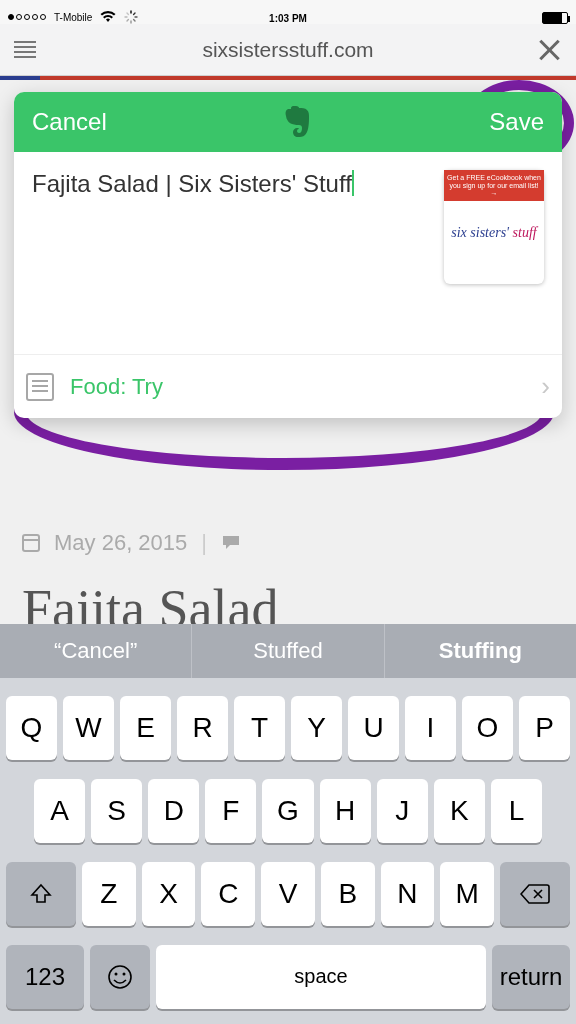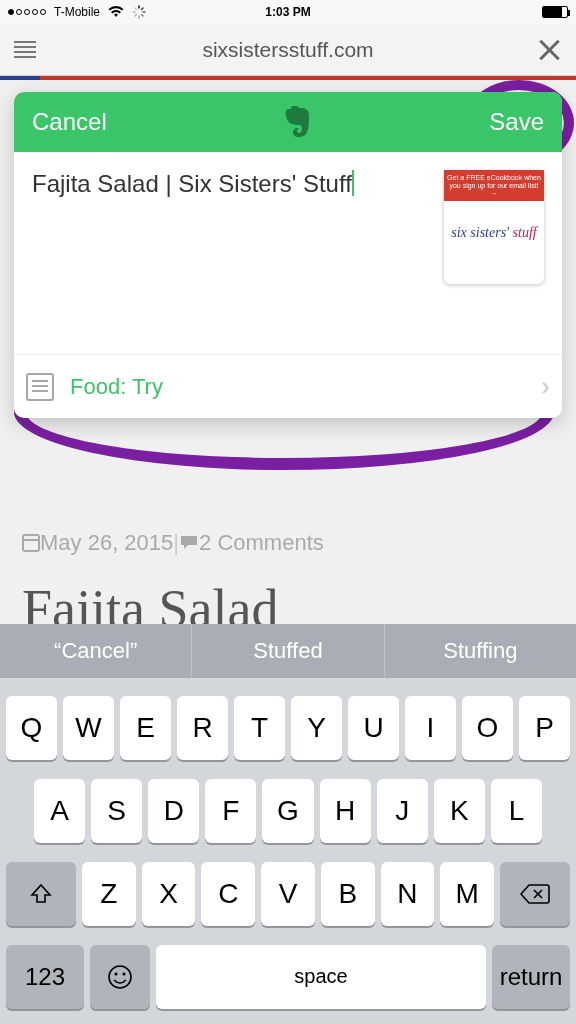--- a/index.html
+++ b/index.html
@@ -8,23 +8,23 @@
     font-family: -apple-system, "Helvetica Neue", Helvetica, Arial, sans-serif;
     background: #f0f0f0;
     position: relative;
     overflow: hidden;
   }
 
   
   .status-bar {
     height: 24px;
     background: #f7f7f7;
-    display: flex; align-items: center;
+    display: flex; align-items: flex-end;
     padding: 0 8px;
-    font-size: 12px; color: #000;
+    font-size: 10px; color: #000;
     position: relative;
     gap: 44px;
   }
   .sb-left { display: flex; align-items: center; gap: 4px; }
   .signal { display: flex; gap: 2px; margin-right: 4px;}
   .signal i { width:6px; height:6px; border-radius:50%; border:1px solid #000; display:inline-block;}
   .signal i.fill { background:#000;}
   .wifi { margin-left:4px; }
   .spinner { margin-left:4px; }
   .sb-center { position:absolute; left:50%; transform:translateX(-50%); font-weight:600;}
@@ -103,41 +103,41 @@
     pointer-events:none;
   }
   .circle.save-c { width:110px; height:86px; right:2px; top:80px;}
   .circle.nb-c { width:540px; height:116px; left:14px; top:354px; border-width:12px;}
 
   
   .page-content {
     position:absolute; left:22px; right:22px; top:530px;
     color:#999;
   }
-  .meta-row { font-size:22px; color:#aaa; display:flex; align-items:center; gap:0; }
+  .meta-row { font-size:22px; color:#aaa; display:flex; align-items:center; gap:14px; }
   .meta-row .cal { width:18px; height:18px; border:2px solid #aaa; border-radius:3px; position:relative;}
   .meta-row .cal::before{content:""; position:absolute; left:-2px; top:3px; right:-2px; height:2px; background:#aaa;}
   .meta-sep { color:#ccc;}
   .comment-icon svg { display:block; }
   .page-title { font-size:54px; color:#555; font-family: Georgia, 'Times New Roman', serif; margin-top:26px; line-height:1;}
 
   
   .keyboard {
     position:absolute; left:0; right:0; bottom:0;
     background:#d3d6db; height:400px;
     display:flex; flex-direction:column;
   }
   .suggest {
     display:flex; height:54px; background:#a9adb4;
   }
   .suggest div {
     flex:1; display:flex; align-items:center; justify-content:center;
     color:#fff; font-size:22px; border-right:1px solid rgba(255,255,255,0.25);
   }
-  .suggest div:last-child{ border-right:none;}
+  .suggest div:last-child{ border-right:none;font-weight:bold;}
   .key-rows { flex:1; display:flex; flex-direction:column; justify-content:space-around; padding:8px 6px 6px;}
   .krow { display:flex; gap:6px; justify-content:center;}
   .key {
     background:#fff; border-radius:6px; height:64px;
     box-shadow:0 2px 0 rgba(0,0,0,0.3);
     display:flex; align-items:center; justify-content:center;
     font-size:28px; color:#000; flex:1;
   }
   .krow.mid { padding:0 28px;}
   .key.mod { background:#b0b4bb; color:#000;}
@@ -203,21 +203,20 @@
 <div class="page-content">
   <div class="meta-row">
     <span class="cal"></span>
     <span>May 26, 2015</span>
     <span class="meta-sep">|</span>
     <span class="comment-icon">
       <svg width="20" height="18" viewBox="0 0 20 18">
           <path d="M2 2 h16 a0 0 0 0 1 0 0 v9 a0 0 0 0 1 0 0 h-9 l-4 4 v-4 h-3 Z" fill="#aaa"></path>
         </svg>
     </span>
-    <span>2 Comments</span>
   </div>
   <div class="page-title">Fajita Salad</div>
 </div>
 
 <div class="dialog">
   <div class="dialog-header">
     <span class="cancel">Cancel</span>
     <span class="elephant">
       <svg width="32" height="34" viewBox="0 0 32 34">
           <path fill="#1f7a40" d="M9 3c0-1 1-2 2-2h3c2 0 3 1 3 2 3 0 6 0 8 2 2 2 2 4 2 8 0 8-1 14-4 17-2 2-5 2-7 2-3 0-5-2-5-5 0-2 2-4 4-4 1 0 2 0 2 1 0 0-2 0-2 2 0 1 1 2 2 2 2 0 3-2 3-5 0-2-1-3-3-3-7 0-12-2-13-9C3 7 4 5 6 4l3-0V3zM8 6l-4 4c0 0 0-3 1-4 1-1 3 0 3 0z"></path>

